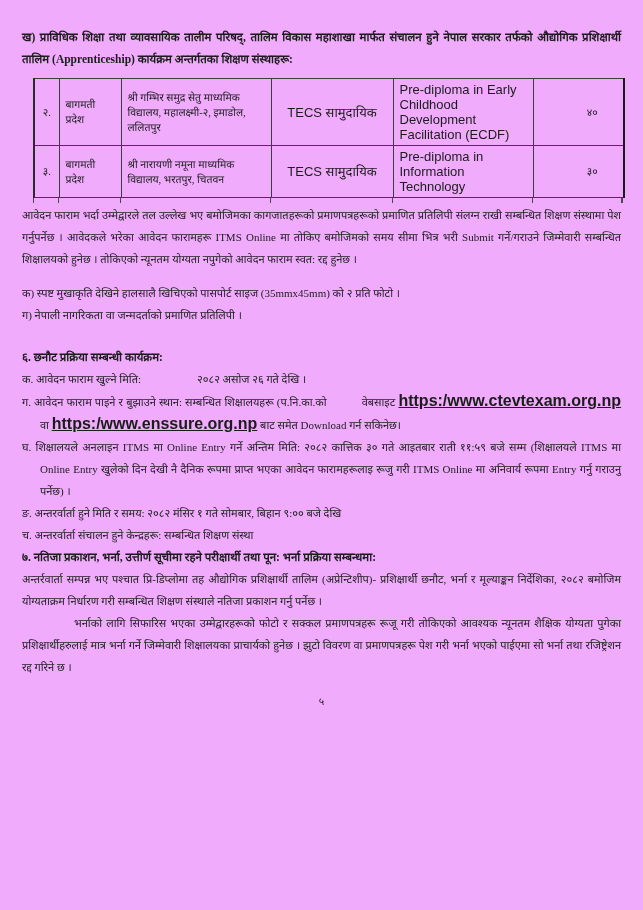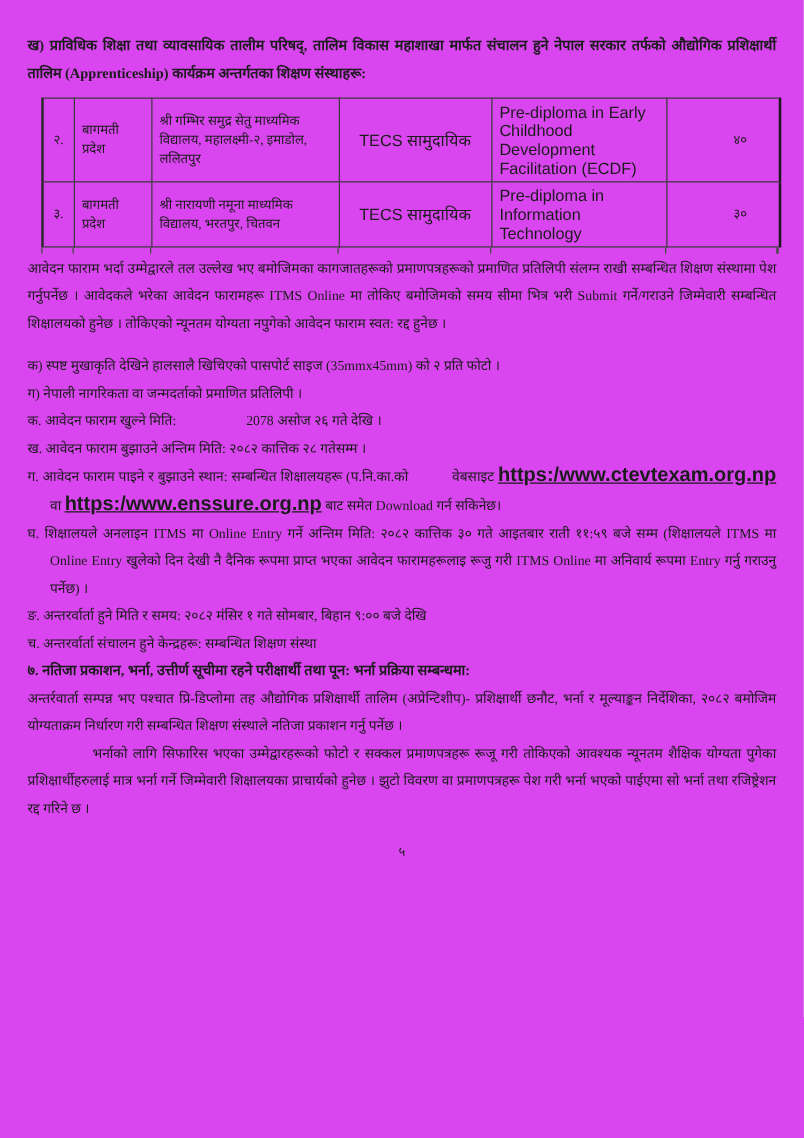--- a/index.html
+++ b/index.html
@@ -6,21 +6,21 @@
   html, body { background: #ffffff; }
   body {
     width: 643px; height: 910px;
     font-family: "Liberation Serif", "DejaVu Serif", serif;
     color: #1c1c1c;
     overflow: hidden;
   }
   .page {
     width: 643px; height: 910px;
     padding: 26px 22px 0 22px;
-    background: #d946ef;
+    background: #f0abfc;
     position: relative;
   }
   .intro {
     font-weight: bold;
     font-size: 11.5px;
     line-height: 22px;
     text-align: justify;
   }
   
   .inst-table {
@@ -138,23 +138,23 @@
       <span style="left:499px"></span>
     <span style="left:588px;width:2px"></span>
   </div>
 
   <p class="para">आवेदन फाराम भर्दा उम्मेद्वारले तल उल्लेख भए बमोजिमका कागजातहरूको प्रमाणपत्रहरूको प्रमाणित प्रतिलिपी संलग्न राखी सम्बन्धित शिक्षण संस्थामा पेश गर्नुपर्नेछ । आवेदकले भरेका आवेदन फारामहरू ITMS Online मा तोकिए बमोजिमको समय सीमा भित्र भरी Submit गर्ने/गराउने जिम्मेवारी सम्बन्धित शिक्षालयको हुनेछ । तोकिएको न्यूनतम योग्यता नपुगेको आवेदन फाराम स्वत: रद्द हुनेछ ।</p>
   <div class="s5-items">
     <p class="list-item">क) स्पष्ट मुखाकृति देखिने हालसालै खिचिएको पासपोर्ट साइज  (35mmx45mm) को २ प्रति फोटो ।</p>
     <p class="list-item">ग) नेपाली नागरिकता वा जन्मदर्ताको प्रमाणित प्रतिलिपी ।</p>
   </div>
 
+  <h3 class="sec-heading s6-heading">६. छनौट प्रक्रिया सम्बन्धी कार्यक्रम:</h3>
   <div>
-    <p class="list-item"><span>क. आवेदन फाराम खुल्ने मिति:</span><span class="gap-value">2078 असोज २६ गते देखि ।</span></p>
-    <p class="list-item">ख. आवेदन फाराम बुझाउने अन्तिम मिति: २०८२ कात्तिक २८ गतेसम्म ।</p>
+    <p class="list-item"><span>क. आवेदन फाराम खुल्ने मिति:</span><span class="gap-value">२०८२ असोज २६ गते देखि ।</span></p>
     <p class="list-item"><span>ग. आवेदन फाराम पाइने र बुझाउने स्थान: सम्बन्धित शिक्षालयहरू (प.नि.का.को </span><span class="bold">वेबसाइट </span><span class="url">https:/www.ctevtexam.org.np</span><span> वा </span><span class="url">https:/www.enssure.org.np</span><span> बाट समेत Download गर्न सकिनेछ।</span></p>
     <p class="list-item">घ. शिक्षालयले अनलाइन ITMS मा Online Entry गर्ने अन्तिम मिति: २०८२ कात्तिक ३० गते आइतबार राती ११:५९ बजे सम्म (शिक्षालयले ITMS मा Online Entry खुलेको दिन देखी नै दैनिक रूपमा प्राप्त भएका आवेदन फारामहरूलाइ रूजु गरी ITMS Online मा अनिवार्य रूपमा Entry गर्नु गराउनु पर्नेछ) ।</p>
     <p class="list-item">ङ. अन्तरर्वार्ता हुने मिति र समय: २०८२ मंसिर १ गते सोमबार, बिहान ९:०० बजे देखि</p>
     <p class="list-item">च. अन्तरर्वार्ता संचालन हुने केन्द्रहरू: सम्बन्धित शिक्षण संस्था</p>
   </div>
 
   <h3 class="sec-heading s7-heading">७. नतिजा प्रकाशन, भर्ना, उत्तीर्ण सूचीमा रहने परीक्षार्थी तथा पून: भर्ना प्रक्रिया सम्बन्धमा:</h3>
   <p class="para">अन्तर्रवार्ता सम्पन्न भए पश्चात प्रि-डिप्लोमा तह औद्योगिक प्रशिक्षार्थी तालिम (अप्रेन्टिशीप)- प्रशिक्षार्थी छनौट, भर्ना र मूल्याङ्कन निर्देशिका, २०८२ बमोजिम योग्यताक्रम निर्धारण गरी सम्बन्धित शिक्षण संस्थाले नतिजा प्रकाशन गर्नु पर्नेछ ।</p>
   <p class="para s7-para2">भर्नाको लागि सिफारिस भएका उम्मेद्वारहरूको फोटो र सक्कल प्रमाणपत्रहरू रूजू गरी तोकिएको आवश्यक न्यूनतम शैक्षिक योग्यता पुगेका प्रशिक्षार्थीहरुलाई मात्र भर्ना गर्ने जिम्मेवारी शिक्षालयका प्राचार्यको हुनेछ ।  झुटो विवरण वा प्रमाणपत्रहरू पेश गरी भर्ना भएको पाईएमा सो भर्ना तथा रजिष्ट्रेशन रद्द गरिने छ ।</p>
 

